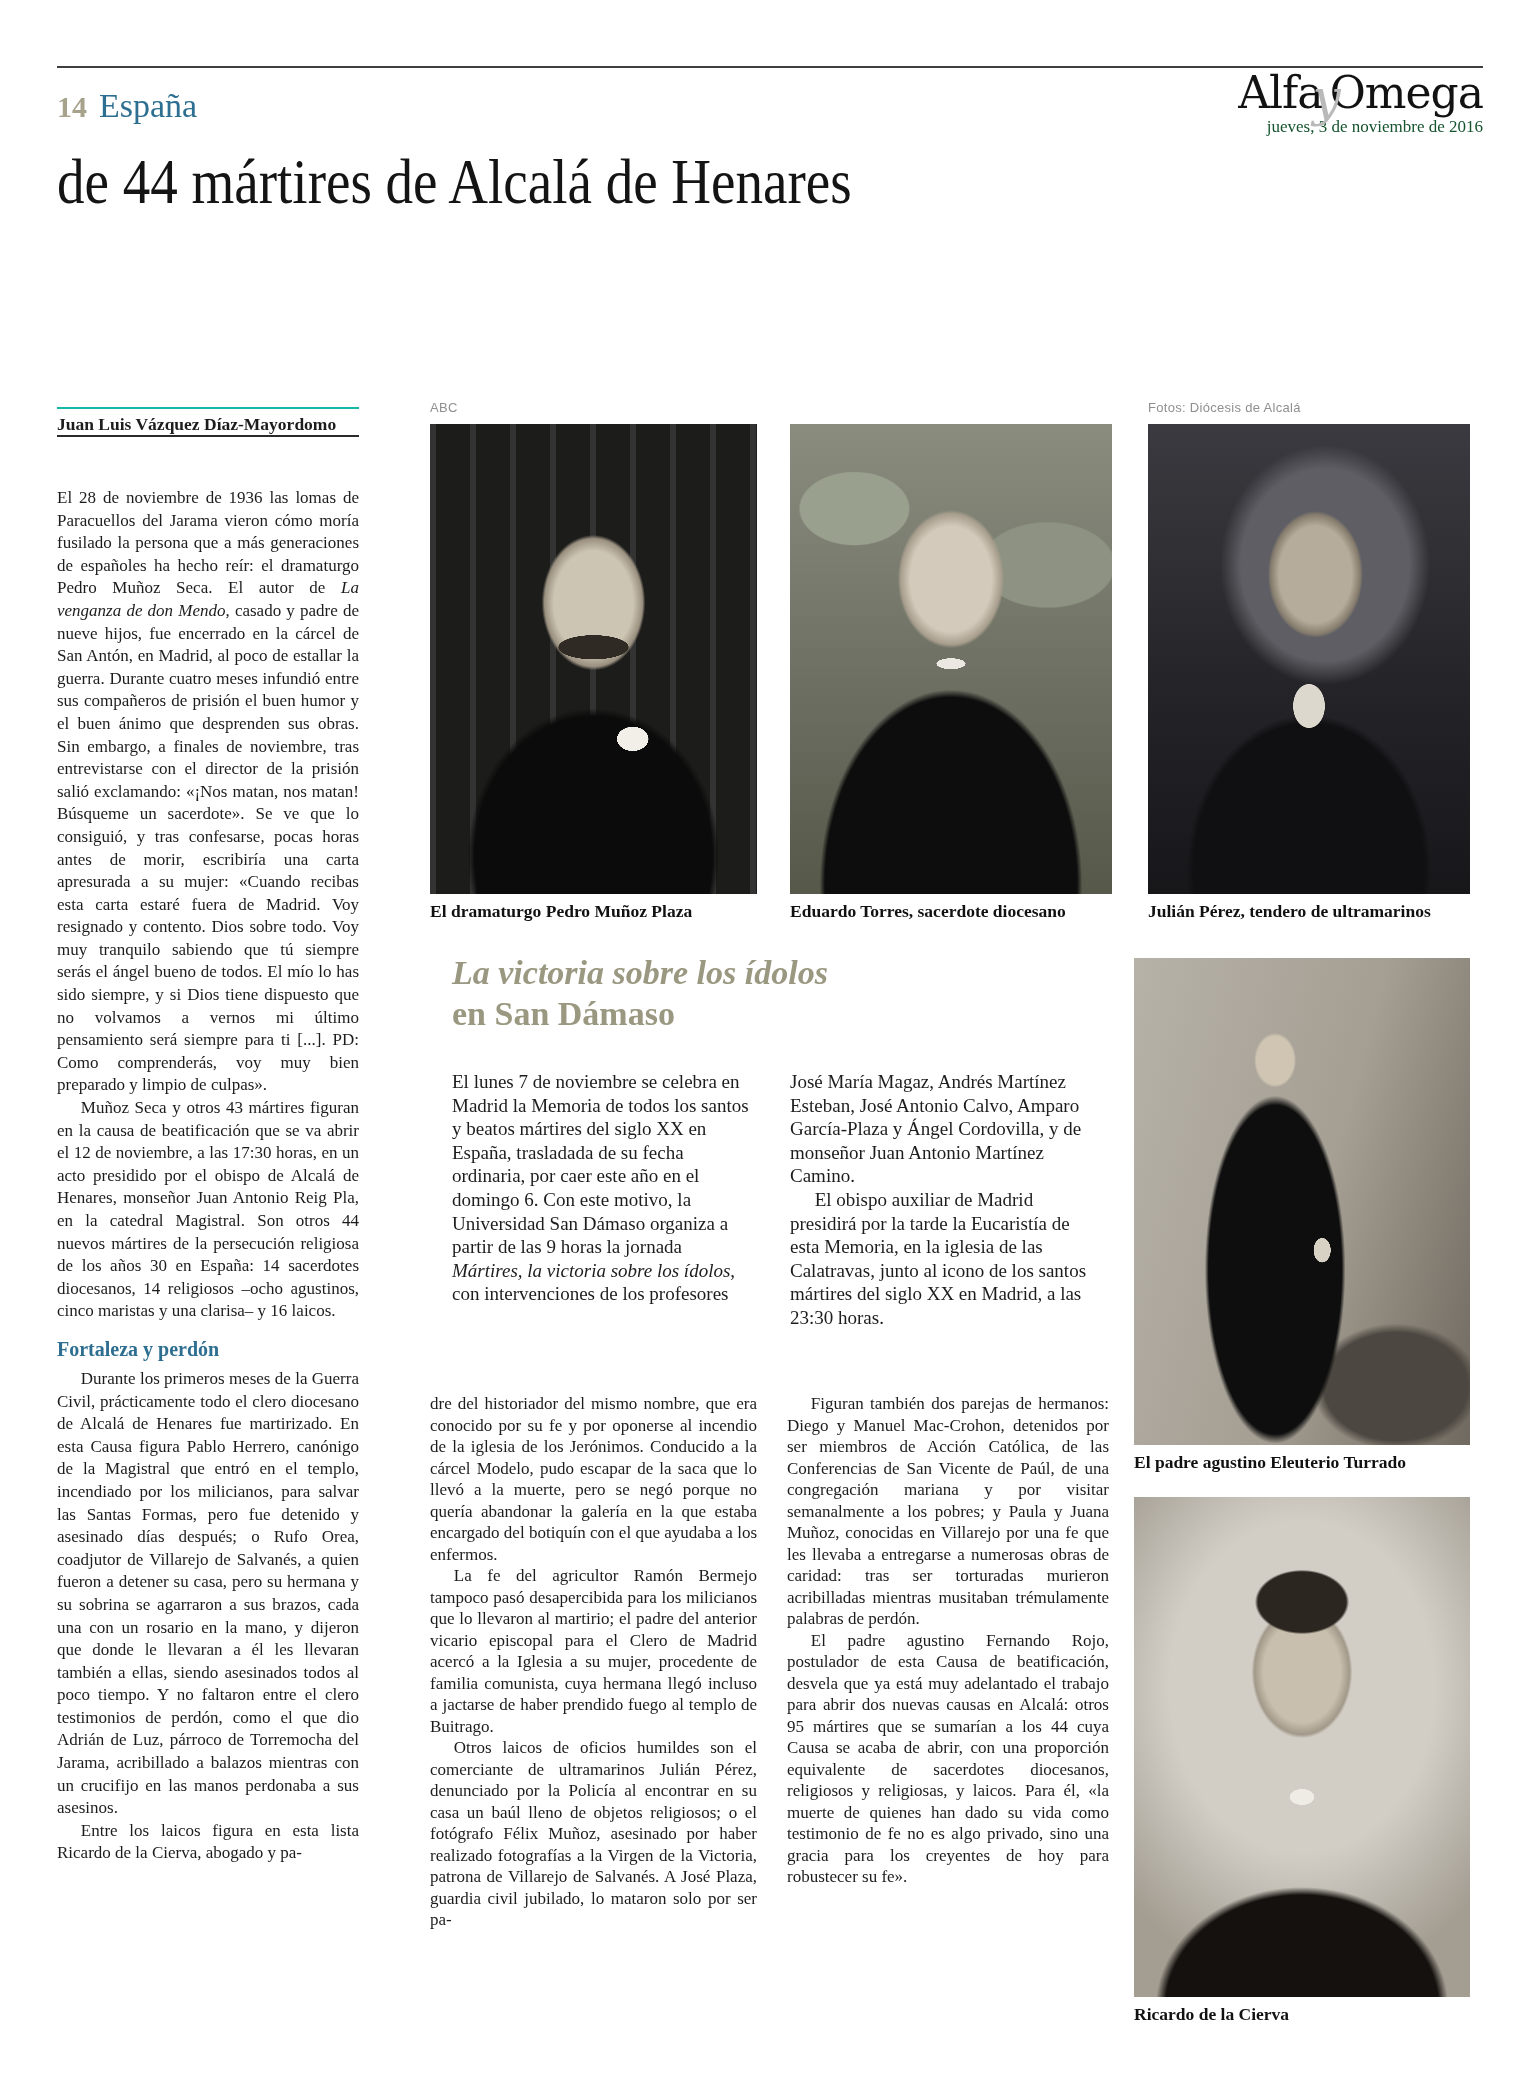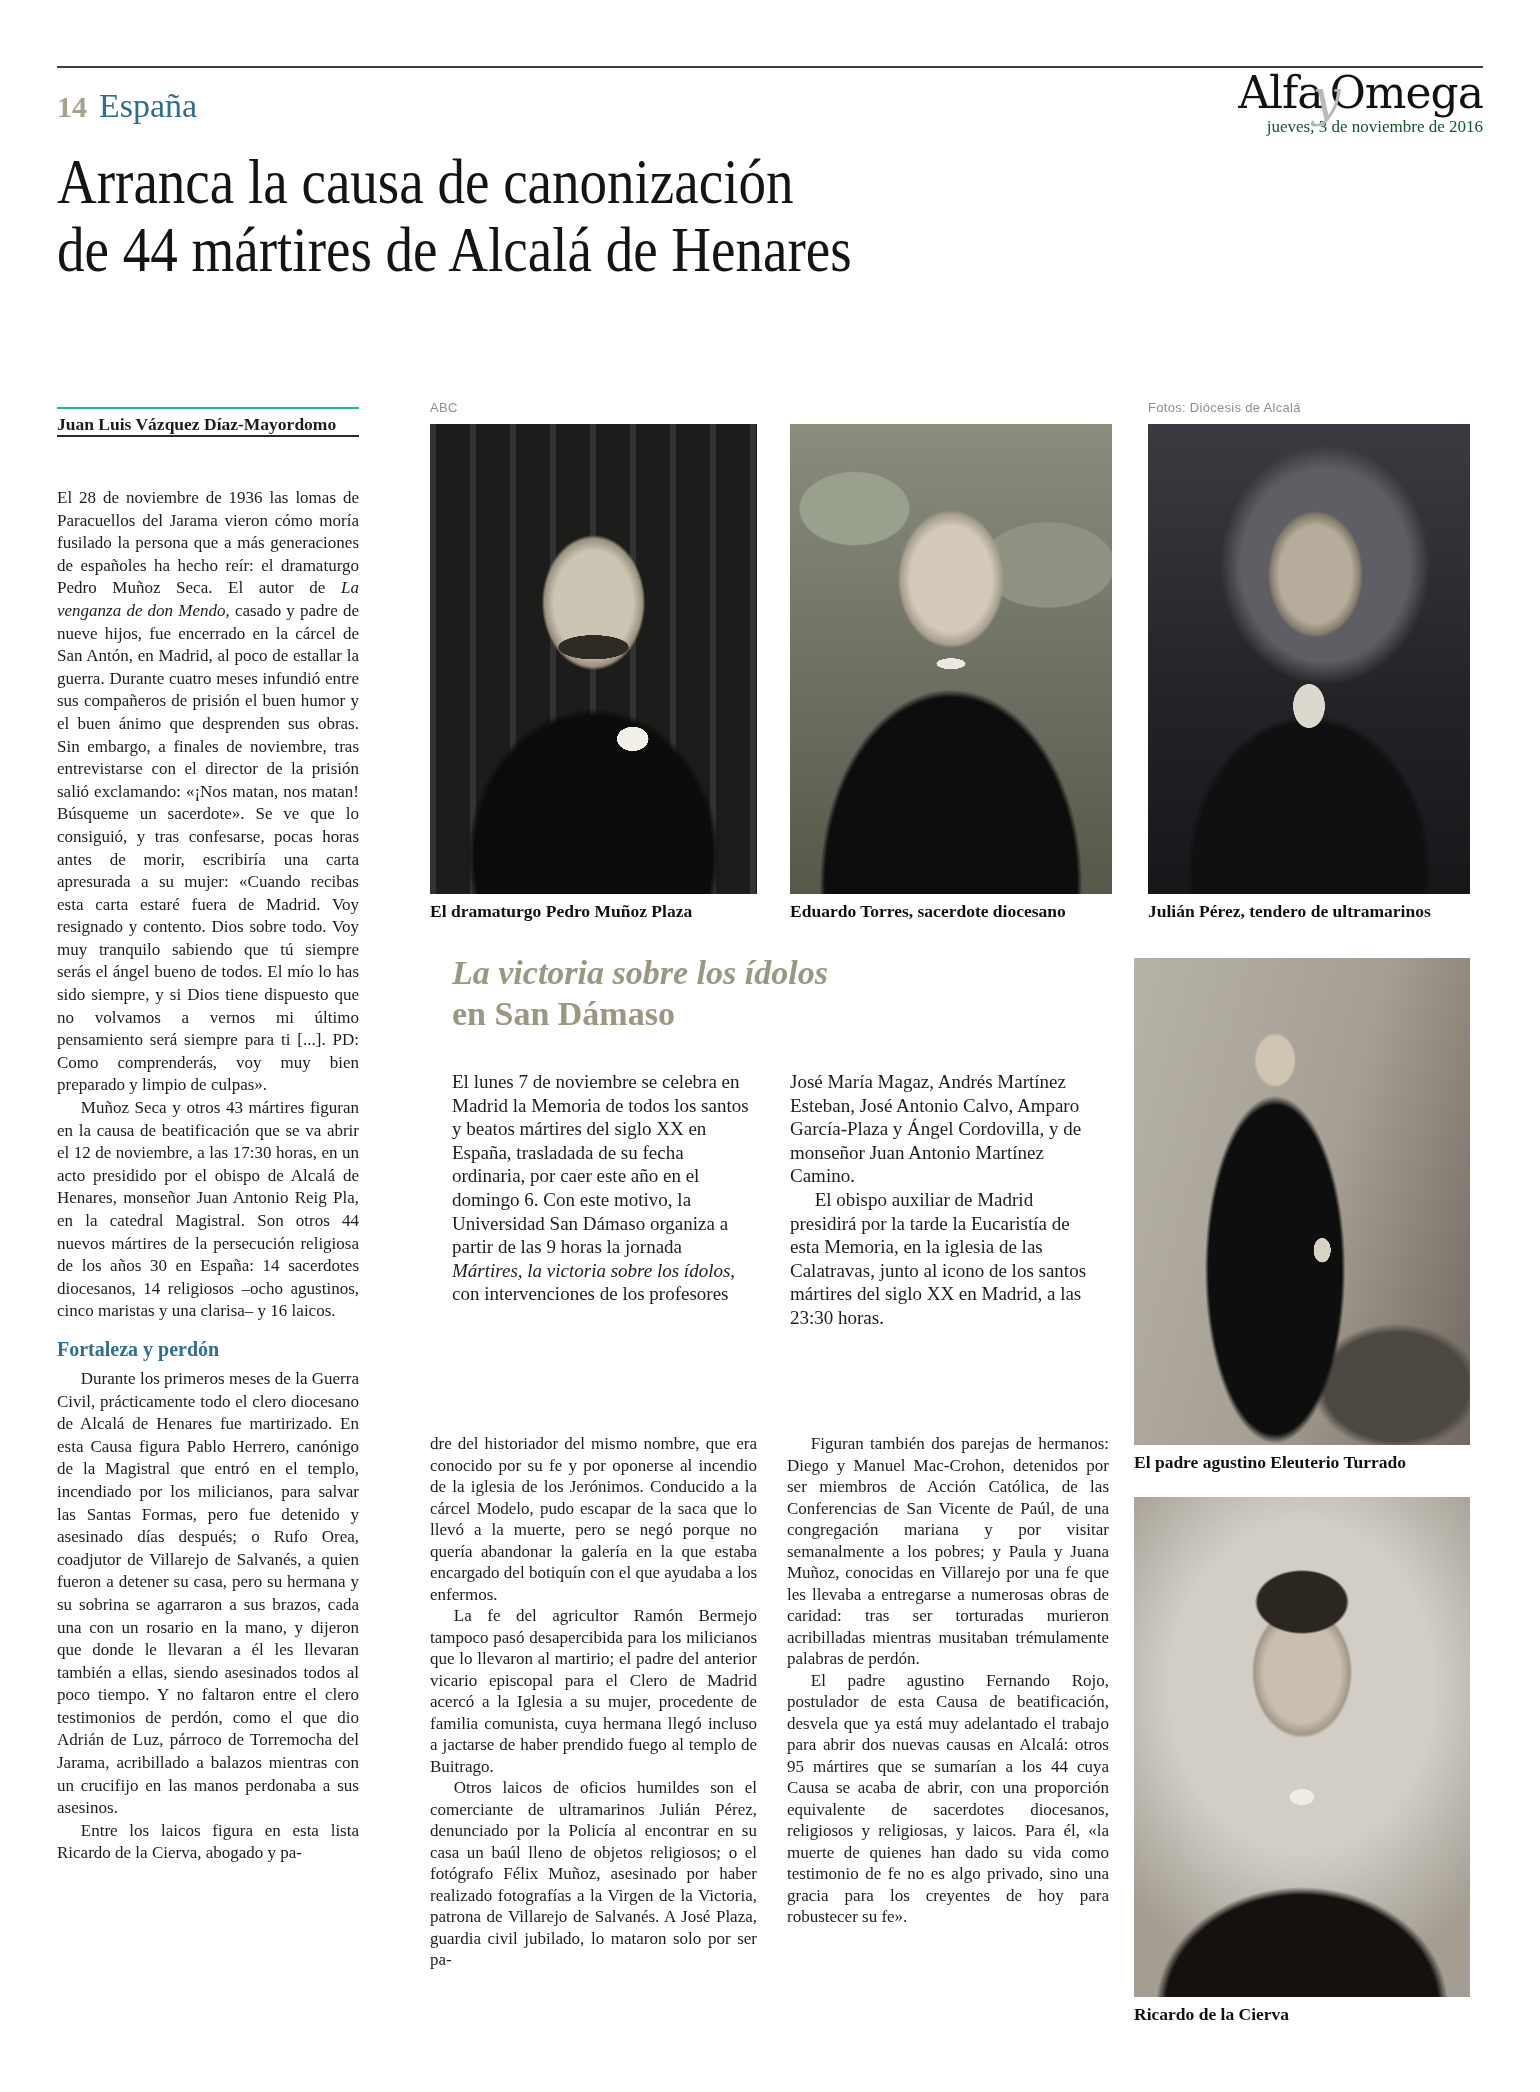--- a/index.html
+++ b/index.html
@@ -75,21 +75,21 @@
       radial-gradient(ellipse 240px 300px at 50% 38%, #d2cec6 0 55%, #a39d92 100%);}
   
   .box-title{position:absolute; left:452px; top:952px; color:#9a9880; font-weight:bold; font-size:34px; line-height:41px;}
   .box-title .t1{font-style:italic;}
   .box-col{position:absolute; top:1070px;}
   .box-col p{margin:0; text-align:left; font-size:19px; line-height:23.6px; color:#1d1d1d;}
   .box-col p.indent{text-indent:1.3em;}
   #box-col-1{left:452px; width:300px;}
   #box-col-2{left:790px; width:306px;}
   
-  .cont-col{position:absolute; top:1393px;margin-top:40px;}
+  .cont-col{position:absolute; top:1393px;}
   .cont-col p{margin:0; text-align:justify; font-size:17px; line-height:21.5px; color:#1c1c1c;}
   .cont-col p.indent{text-indent:1.4em;}
   #cont-col-1{left:430px; width:327px;}
   #cont-col-2{left:787px; width:322px;}
 </style>
 </head>
 <body>
 
 <div id="page">
 
@@ -100,21 +100,20 @@
   </div>
 
   <div class="masthead">
     <div class="logo">
       <span>Alfa</span><span class="logo-y">y</span><span>Omega</span>
     </div>
     <div class="date">jueves, 3 de noviembre de 2016</div>
   </div>
 
   <h1 class="headline" style="margin:0; font-weight:500;">
-    <div class="hl-line"><span>Arranca la causa de canonización</span></div>
     <div class="hl-line"><span>de 44 mártires de Alcalá de Henares</span></div>
   </h1>
 
   <div class="byline-block">Juan Luis Vázquez Díaz-Mayordomo</div>
 
   <div class="left-col body-text">
     <p><span>El 28 de noviembre de 1936 las lomas de Paracuellos del Jarama vieron cómo moría fusilado la persona que a más generaciones de españoles ha hecho reír: el dramaturgo Pedro Muñoz Seca. El autor de </span><span class="italic">La venganza de don Mendo</span><span>, casado y padre de nueve hijos, fue encerrado en la cárcel de San Antón, en Madrid, al poco de estallar la guerra. Durante cuatro meses infundió entre sus compañeros de prisión el buen humor y el buen ánimo que desprenden sus obras. Sin embargo, a finales de noviembre, tras entrevistarse con el director de la prisión salió exclamando: «¡Nos matan, nos matan! Búsqueme un sacerdote». Se ve que lo consiguió, y tras confesarse, pocas horas antes de morir, escribiría una carta apresurada a su mujer: «Cuando recibas esta carta estaré fuera de Madrid. Voy resignado y contento. Dios sobre todo. Voy muy tranquilo sabiendo que tú siempre serás el ángel bueno de todos. El mío lo has sido siempre, y si Dios tiene dispuesto que no volvamos a vernos mi último pensamiento será siempre para ti [...]. PD: Como comprenderás, voy muy bien preparado y limpio de culpas».</span></p>
     <p class="indent">Muñoz Seca y otros 43 mártires figuran en la causa de beatificación que se va abrir el 12 de noviembre, a las 17:30 horas, en un acto presidido por el obispo de Alcalá de Henares, monseñor Juan Antonio Reig Pla, en la catedral Magistral. Son otros 44 nuevos mártires de la persecución religiosa de los años 30 en España: 14 sacerdotes diocesanos, 14 religiosos –ocho agustinos, cinco maristas y una clarisa– y 16 laicos.</p>
     <div class="subhead">Fortaleza y perdón</div>
     <p class="indent">Durante los primeros meses de la Guerra Civil, prácticamente todo el clero diocesano de Alcalá de Henares fue martirizado. En esta Causa figura Pablo Herrero, canónigo de la Magistral que entró en el templo, incendiado por los milicianos, para salvar las Santas Formas, pero fue detenido y asesinado días después; o Rufo Orea, coadjutor de Villarejo de Salvanés, a quien fueron a detener su casa, pero su hermana y su sobrina se agarraron a sus brazos, cada una con un rosario en la mano, y dijeron que donde le llevaran a él les llevaran también a ellas, siendo asesinados todos al poco tiempo. Y no faltaron entre el clero testimonios de perdón, como el que dio Adrián de Luz, párroco de Torremocha del Jarama, acribillado a balazos mientras con un crucifijo en las manos perdonaba a sus asesinos.</p>

